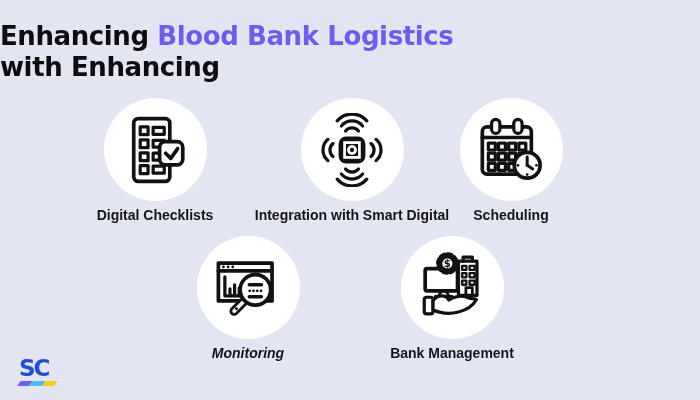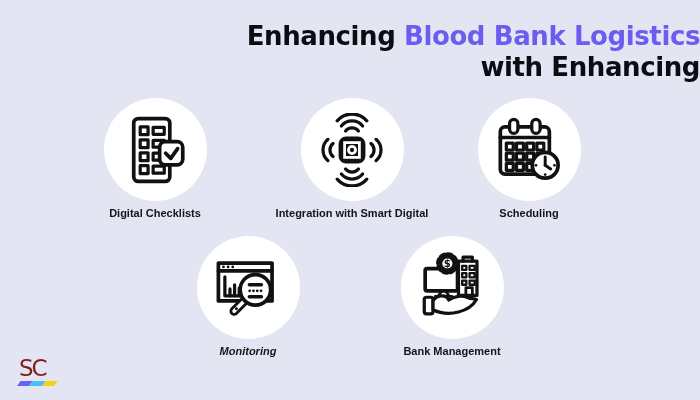--- a/index.html
+++ b/index.html
@@ -2,41 +2,41 @@
 <html><head>
 <meta charset="utf-8">
 <style>
   html,body { margin:0; padding:0; }
   .canvas {
     position:relative; width:700px; height:400px;
     background:#E3E6F2; overflow:hidden;
     font-family:"Liberation Sans", sans-serif;
   }
   .title {
-    margin:0; padding-top:21px; text-align:right;
+    margin:0; padding-top:21px; text-align:left;
     font-family:"DejaVu Sans", sans-serif;
     font-weight:bold; font-size:26px; line-height:31px;
     letter-spacing:-0.4px; color:#0c0c12;
   }
   .title .accent { color:#6C5CF0; }
   .card { position:absolute; width:204px; display:flex; flex-direction:column; align-items:center; }
   .circle {
     width:103px; height:103px; border-radius:50%; background:#ffffff;
     display:flex; align-items:center; justify-content:center;
   }
   .circle svg { width:74px; height:74px; display:block; }
   .feature-label {
     margin-top:6px; text-align:center; white-space:nowrap;
     font-family:"Liberation Sans", sans-serif;
-    font-weight:bold; font-size:11px; color:#14141b;
+    font-weight:bold; font-size:14px; color:#14141b;
   }
   .logo { position:absolute; left:19px; top:357px; width:60px; }
   .logo-text {
-    font-family:"DejaVu Sans", sans-serif; font-weight:normal;
-    font-size:23px; line-height:23px; letter-spacing:-2px; color:#7f1d1d;
+    font-family:"DejaVu Sans", sans-serif; font-weight:bold;
+    font-size:23px; line-height:23px; letter-spacing:-2px; color:#1d4ed8;
   }
   .logo-bar { display:flex; width:37px; height:4.5px; margin-top:1px; transform:skewX(-35deg); }
   .logo-bar span { flex:1; height:100%; }
 </style>
 </head>
 <body>
 
 <div class="canvas" style="background: rgb(227, 230, 242);">
 
   <h1 class="title"><span>Enhancing </span><span class="accent" style="color: rgb(108, 92, 240);">Blood Bank Logistics</span><br><span>with Enhancing</span></h1>
@@ -78,21 +78,21 @@
           <path d="M66 28.5 a15 15 0 0 1 0 23"></path>
           <rect x="25.5" y="25.5" width="29" height="29" rx="8" fill="#111" stroke="none"></rect>
           <rect x="32" y="32" width="16" height="16" stroke="#fff" stroke-width="3"></rect>
           <circle cx="40" cy="40" r="3.8" stroke="#fff" stroke-width="3"></circle>
         </g>
       </svg>
     </div>
     <div class="feature-label">Integration with Smart Digital</div>
   </div>
 
-  <div class="card" style="left:427px; top:98px;">
+  <div class="card" style="left:409px; top:98px;">
     <div class="circle">
       <svg viewBox="0 0 80 80">
         <g fill="none" stroke="#111" stroke-width="4" stroke-linecap="round" stroke-linejoin="round">
           <rect x="9" y="15" width="53" height="51" rx="5" fill="#fff"></rect>
           <line x1="9" y1="26.5" x2="62" y2="26.5"></line>
           <rect x="19" y="7" width="9" height="15" rx="4.5" fill="#fff" stroke-width="3.5"></rect>
           <rect x="43" y="7" width="9" height="15" rx="4.5" fill="#fff" stroke-width="3.5"></rect>
           <g stroke-width="3.5">
             <rect x="15.5" y="32.5" width="7.5" height="7.5"></rect>
             <rect x="26.5" y="32.5" width="7.5" height="7.5"></rect>

